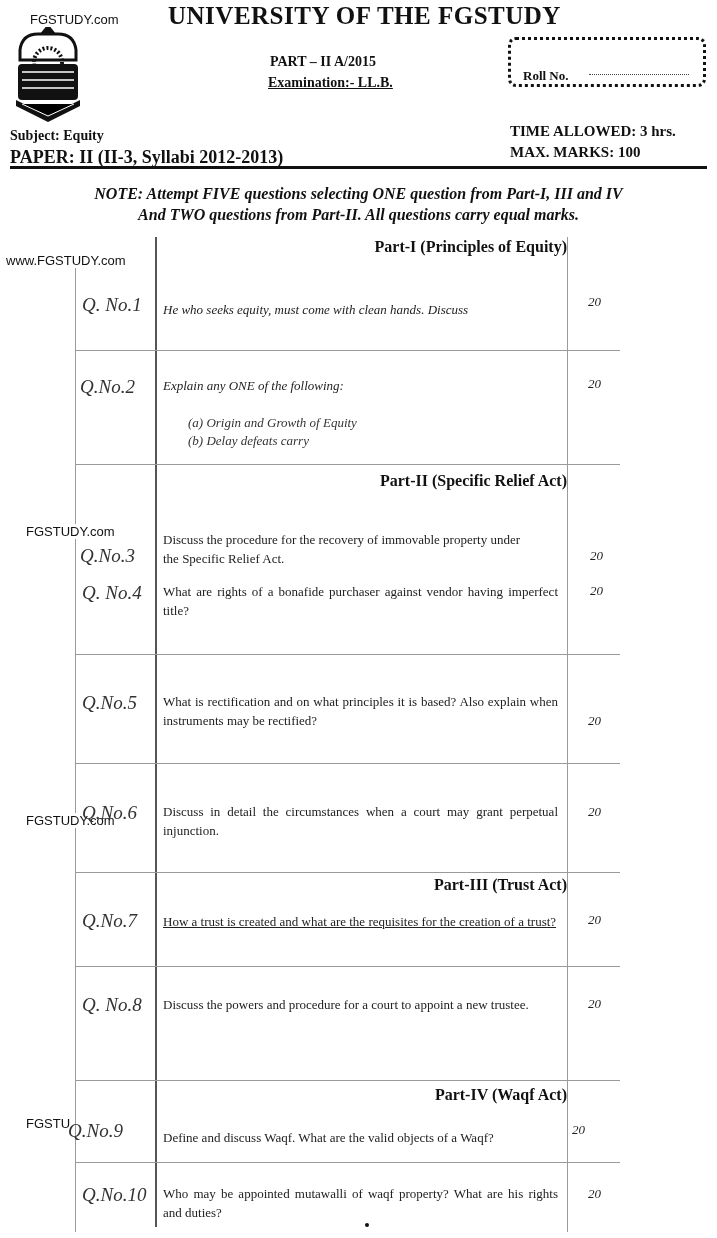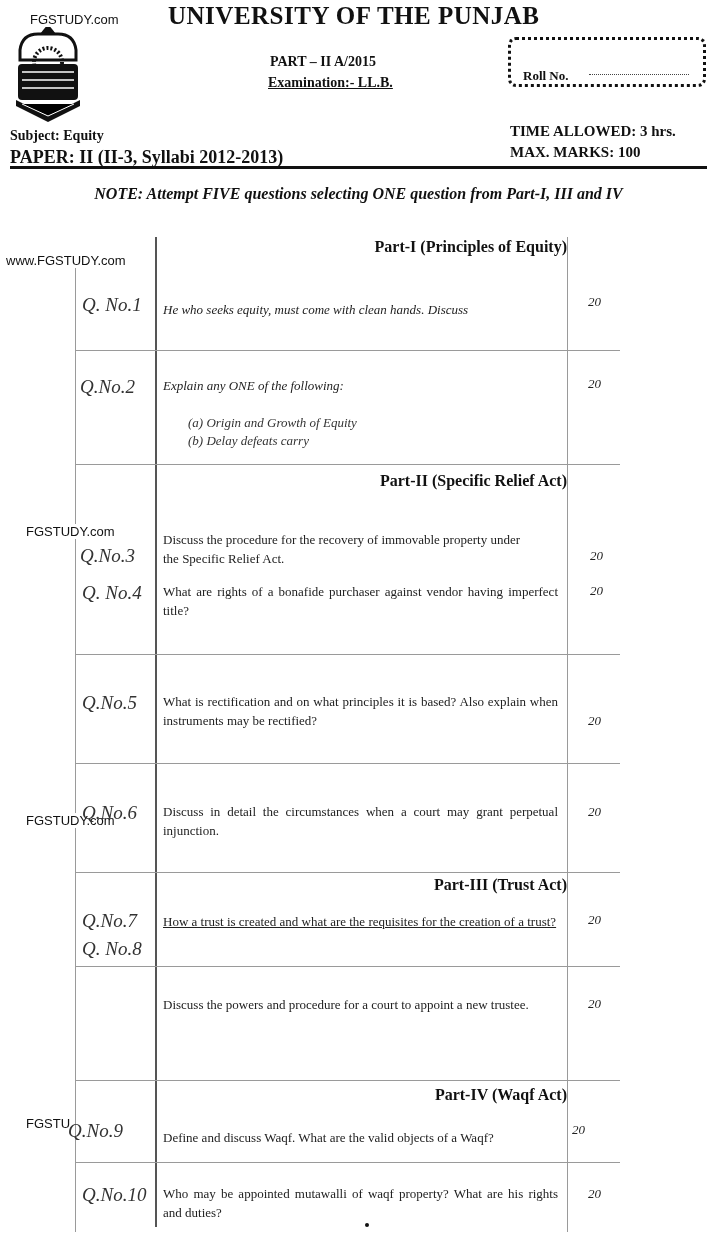--- a/index.html
+++ b/index.html
@@ -37,35 +37,36 @@
 <svg class="abs logo" viewBox="0 0 72 102">
   <path d="M36 4 L44 14 L28 14 Z" fill="#111"></path>
   <path d="M8 30 Q10 14 26 14 L46 14 Q62 14 64 30 L64 40 L8 40 Z" fill="none" stroke="#111" stroke-width="3"></path>
   <circle cx="36" cy="42" r="14" fill="none" stroke="#111" stroke-width="4" stroke-dasharray="2 2"></circle>
   <rect x="6" y="44" width="60" height="36" rx="4" fill="#111"></rect>
   <path d="M10 52 H62 M10 60 H62 M10 68 H62" stroke="#fff" stroke-width="1.5"></path>
   <path d="M4 80 L36 96 L68 80 L68 86 L36 102 L4 86 Z" fill="#111"></path>
   <path d="M10 84 L36 96 L62 84" stroke="#fff" stroke-width="1"></path>
 </svg>
 <div class="abs watermark" style="left:30px;top:12px;">FGSTUDY.com</div>
-<div class="abs uni-title">UNIVERSITY OF THE PUNJAB</div>
+<div class="abs uni-title">UNIVERSITY OF THE FGSTUDY</div>
 <div class="abs part-line">PART – II   A/2015</div>
 <div class="abs exam-line">Examination:- LL.B.</div>
 <div class="abs roll-box">
   <span class="roll-label">Roll No.</span>
   <span class="roll-dots"></span>
 </div>
 <div class="abs subject">Subject: Equity</div>
 <div class="abs paper">PAPER: II (II-3, Syllabi 2012-2013)</div>
 <div class="abs time">TIME ALLOWED: 3 hrs.</div>
 <div class="abs marks">MAX. MARKS: 100</div>
 <div class="abs rule"></div>
 
 <div class="abs note">
   <div>NOTE: Attempt FIVE questions selecting ONE question from Part-I, III and IV</div>
+  <div>And TWO questions from Part-II. All questions carry equal marks.</div>
 </div>
 
 <div>
   <div class="vline" style="left:75px;top:262px;height:970px;"></div>
   <div class="vline dark" style="left:155px;top:237px;height:990px;"></div>
   <div class="vline" style="left:567px;top:237px;height:995px;"></div>
 
   <div class="hline" style="left:75px;top:350px;width:545px;"></div>
   <div class="hline" style="left:75px;top:464px;width:545px;"></div>
   <div class="hline" style="left:75px;top:654px;width:545px;"></div>
@@ -110,21 +111,21 @@
 <div class="qno" style="left:82px;top:802px;">Q.No.6</div>
 <div class="qtext" style="left:163px;top:802px;width:395px;">Discuss in detail the circumstances when a court may grant perpetual injunction.</div>
 <div class="qmark" style="left:588px;top:804px;">20</div>
 
 <div class="section-title" style="left:155px;top:876px;width:412px;">Part-III (Trust Act)</div>
 
 <div class="qno" style="left:82px;top:910px;">Q.No.7</div>
 <div class="qtext" style="left:163px;top:912px;width:395px;text-decoration:underline;">How a trust is created and what are the requisites for the creation of a trust?</div>
 <div class="qmark" style="left:588px;top:912px;">20</div>
 
-<div class="qno" style="left:82px;top:938px;">Q. No.8</div>
+<div class="qno" style="left:82px;top:994px;">Q. No.8</div>
 <div class="qtext" style="left:163px;top:995px;width:395px;">Discuss the powers and procedure for a court to appoint a new trustee.</div>
 <div class="qmark" style="left:588px;top:996px;">20</div>
 
 <div class="section-title" style="left:155px;top:1086px;width:412px;">Part-IV (Waqf Act)</div>
 
 <div class="qno" style="left:68px;top:1120px;text-align:center;">Q.No.9</div>
 <div class="qtext" style="left:163px;top:1128px;width:390px;text-align:left;">Define and discuss Waqf. What are the valid objects of a Waqf?</div>
 <div class="qmark" style="left:572px;top:1122px;">20</div>
 
 <div class="qno" style="left:82px;top:1184px;">Q.No.10</div>

